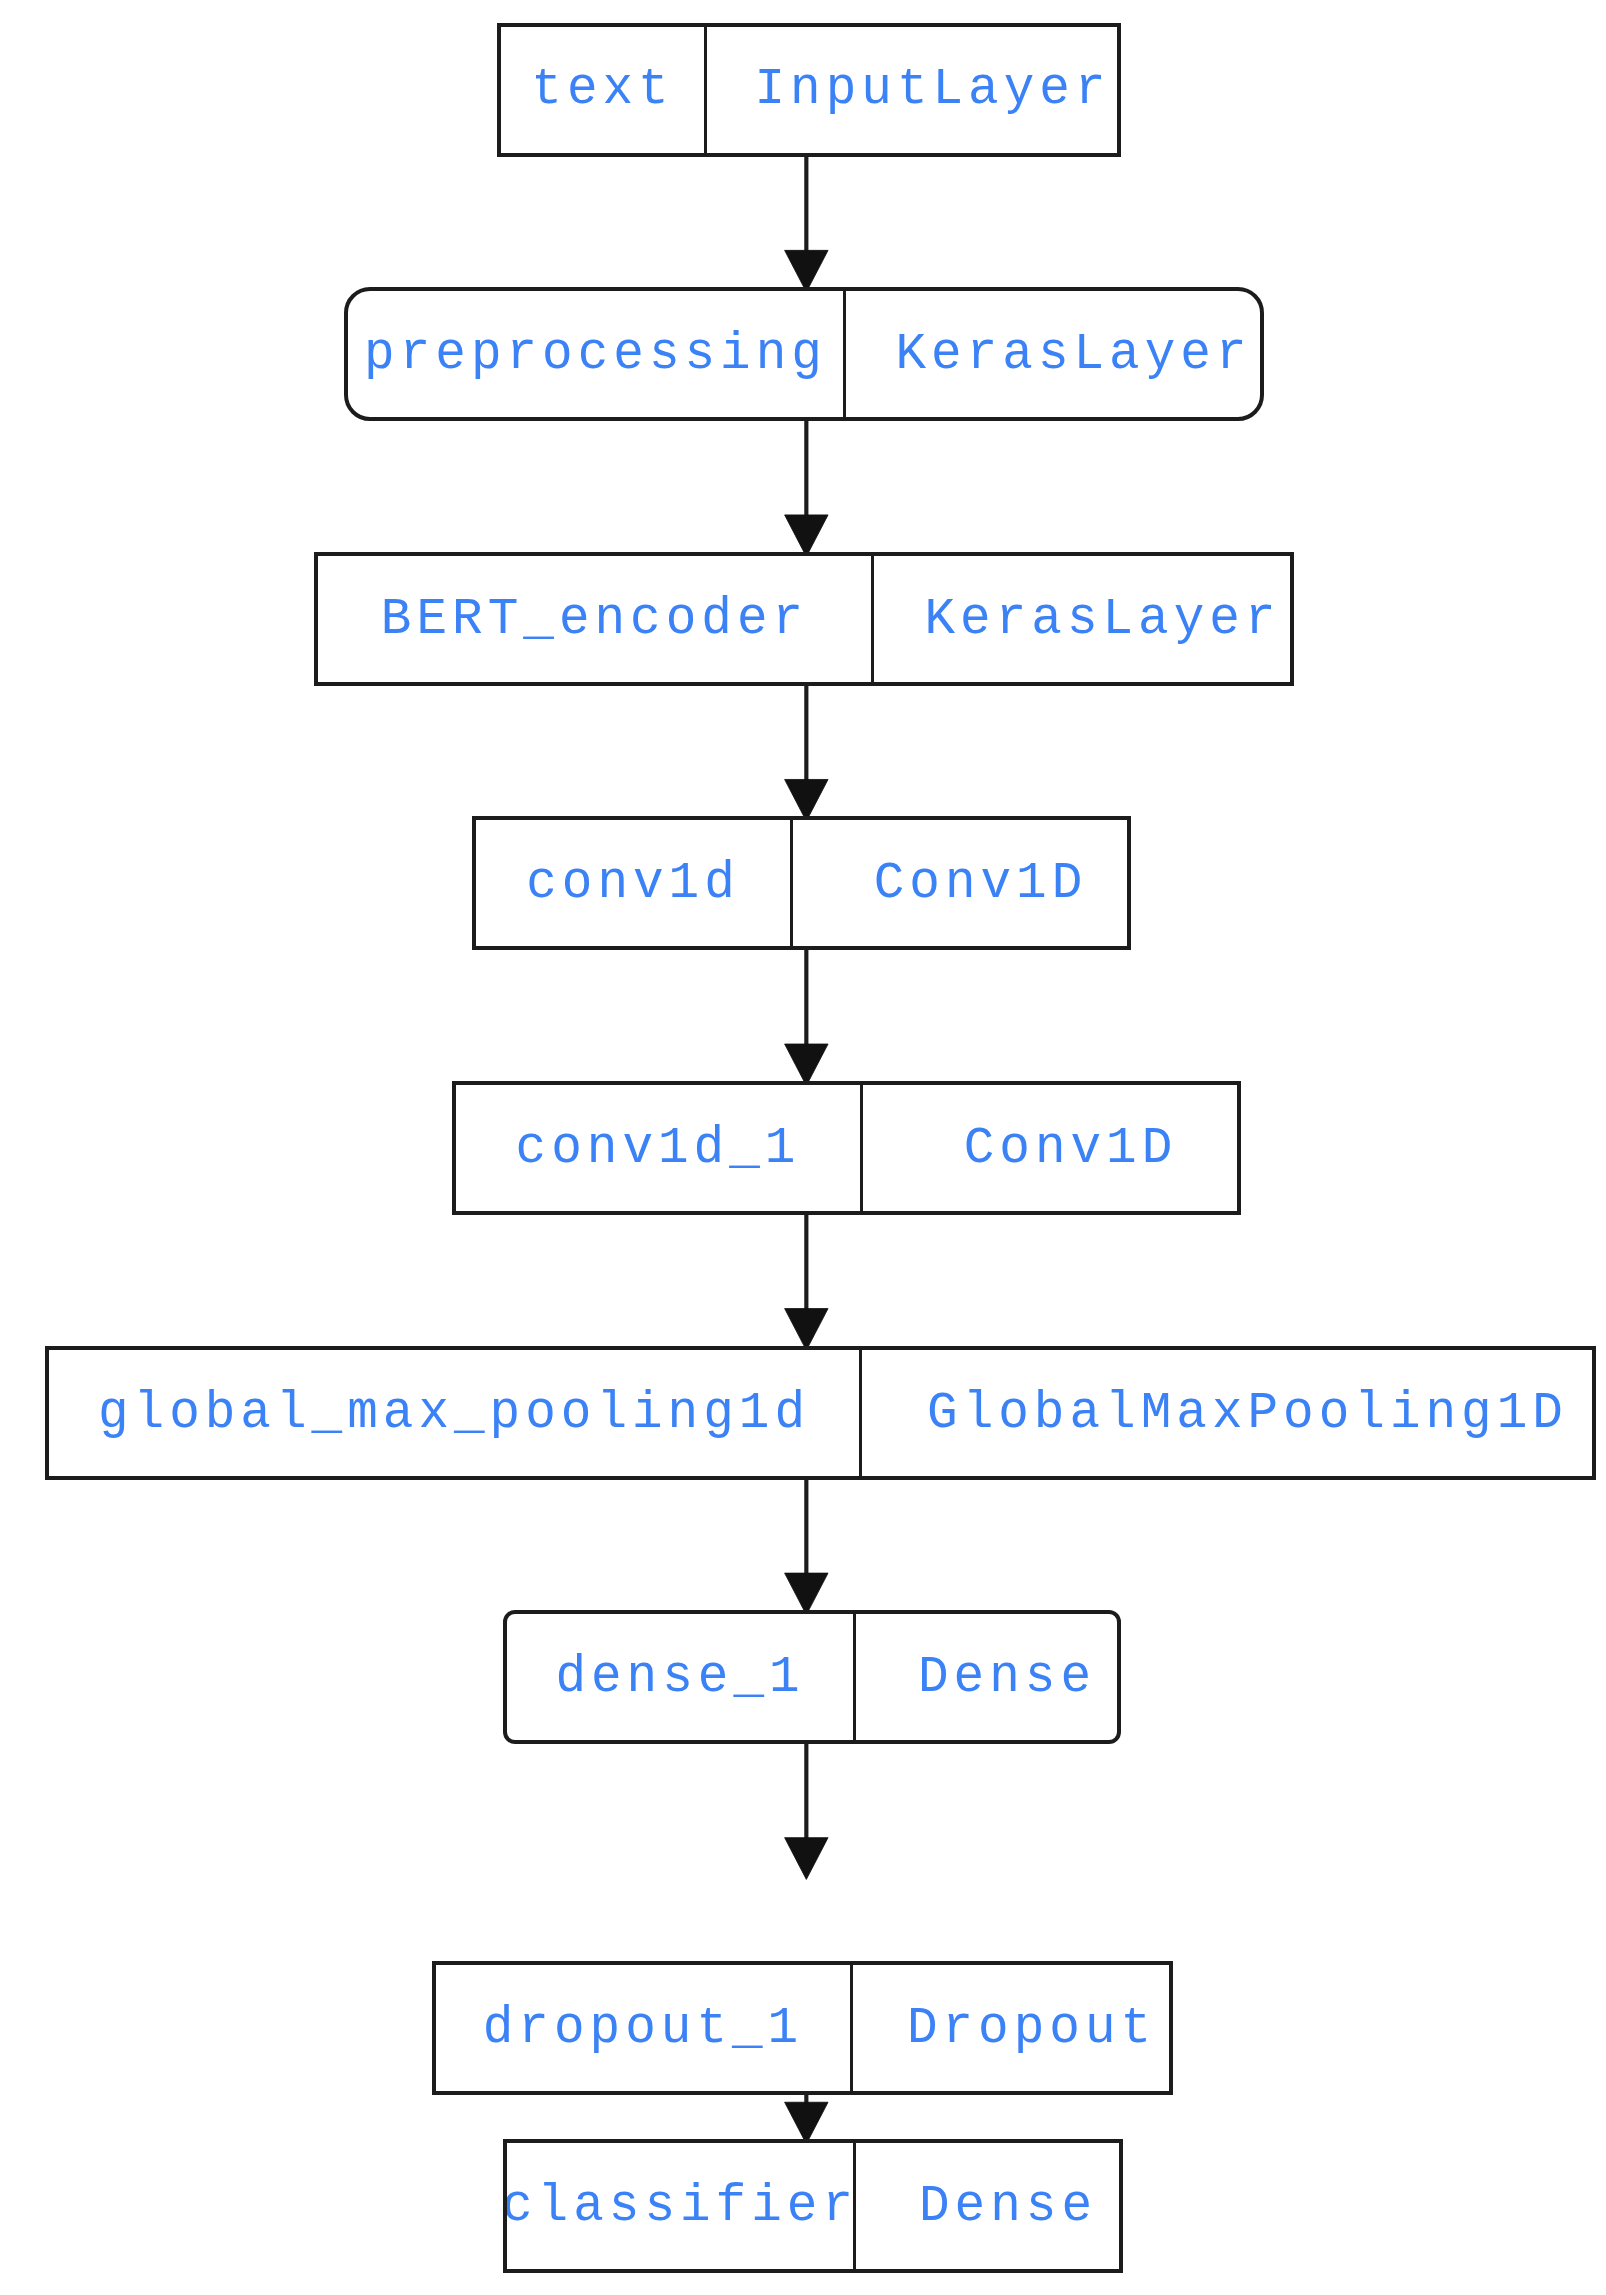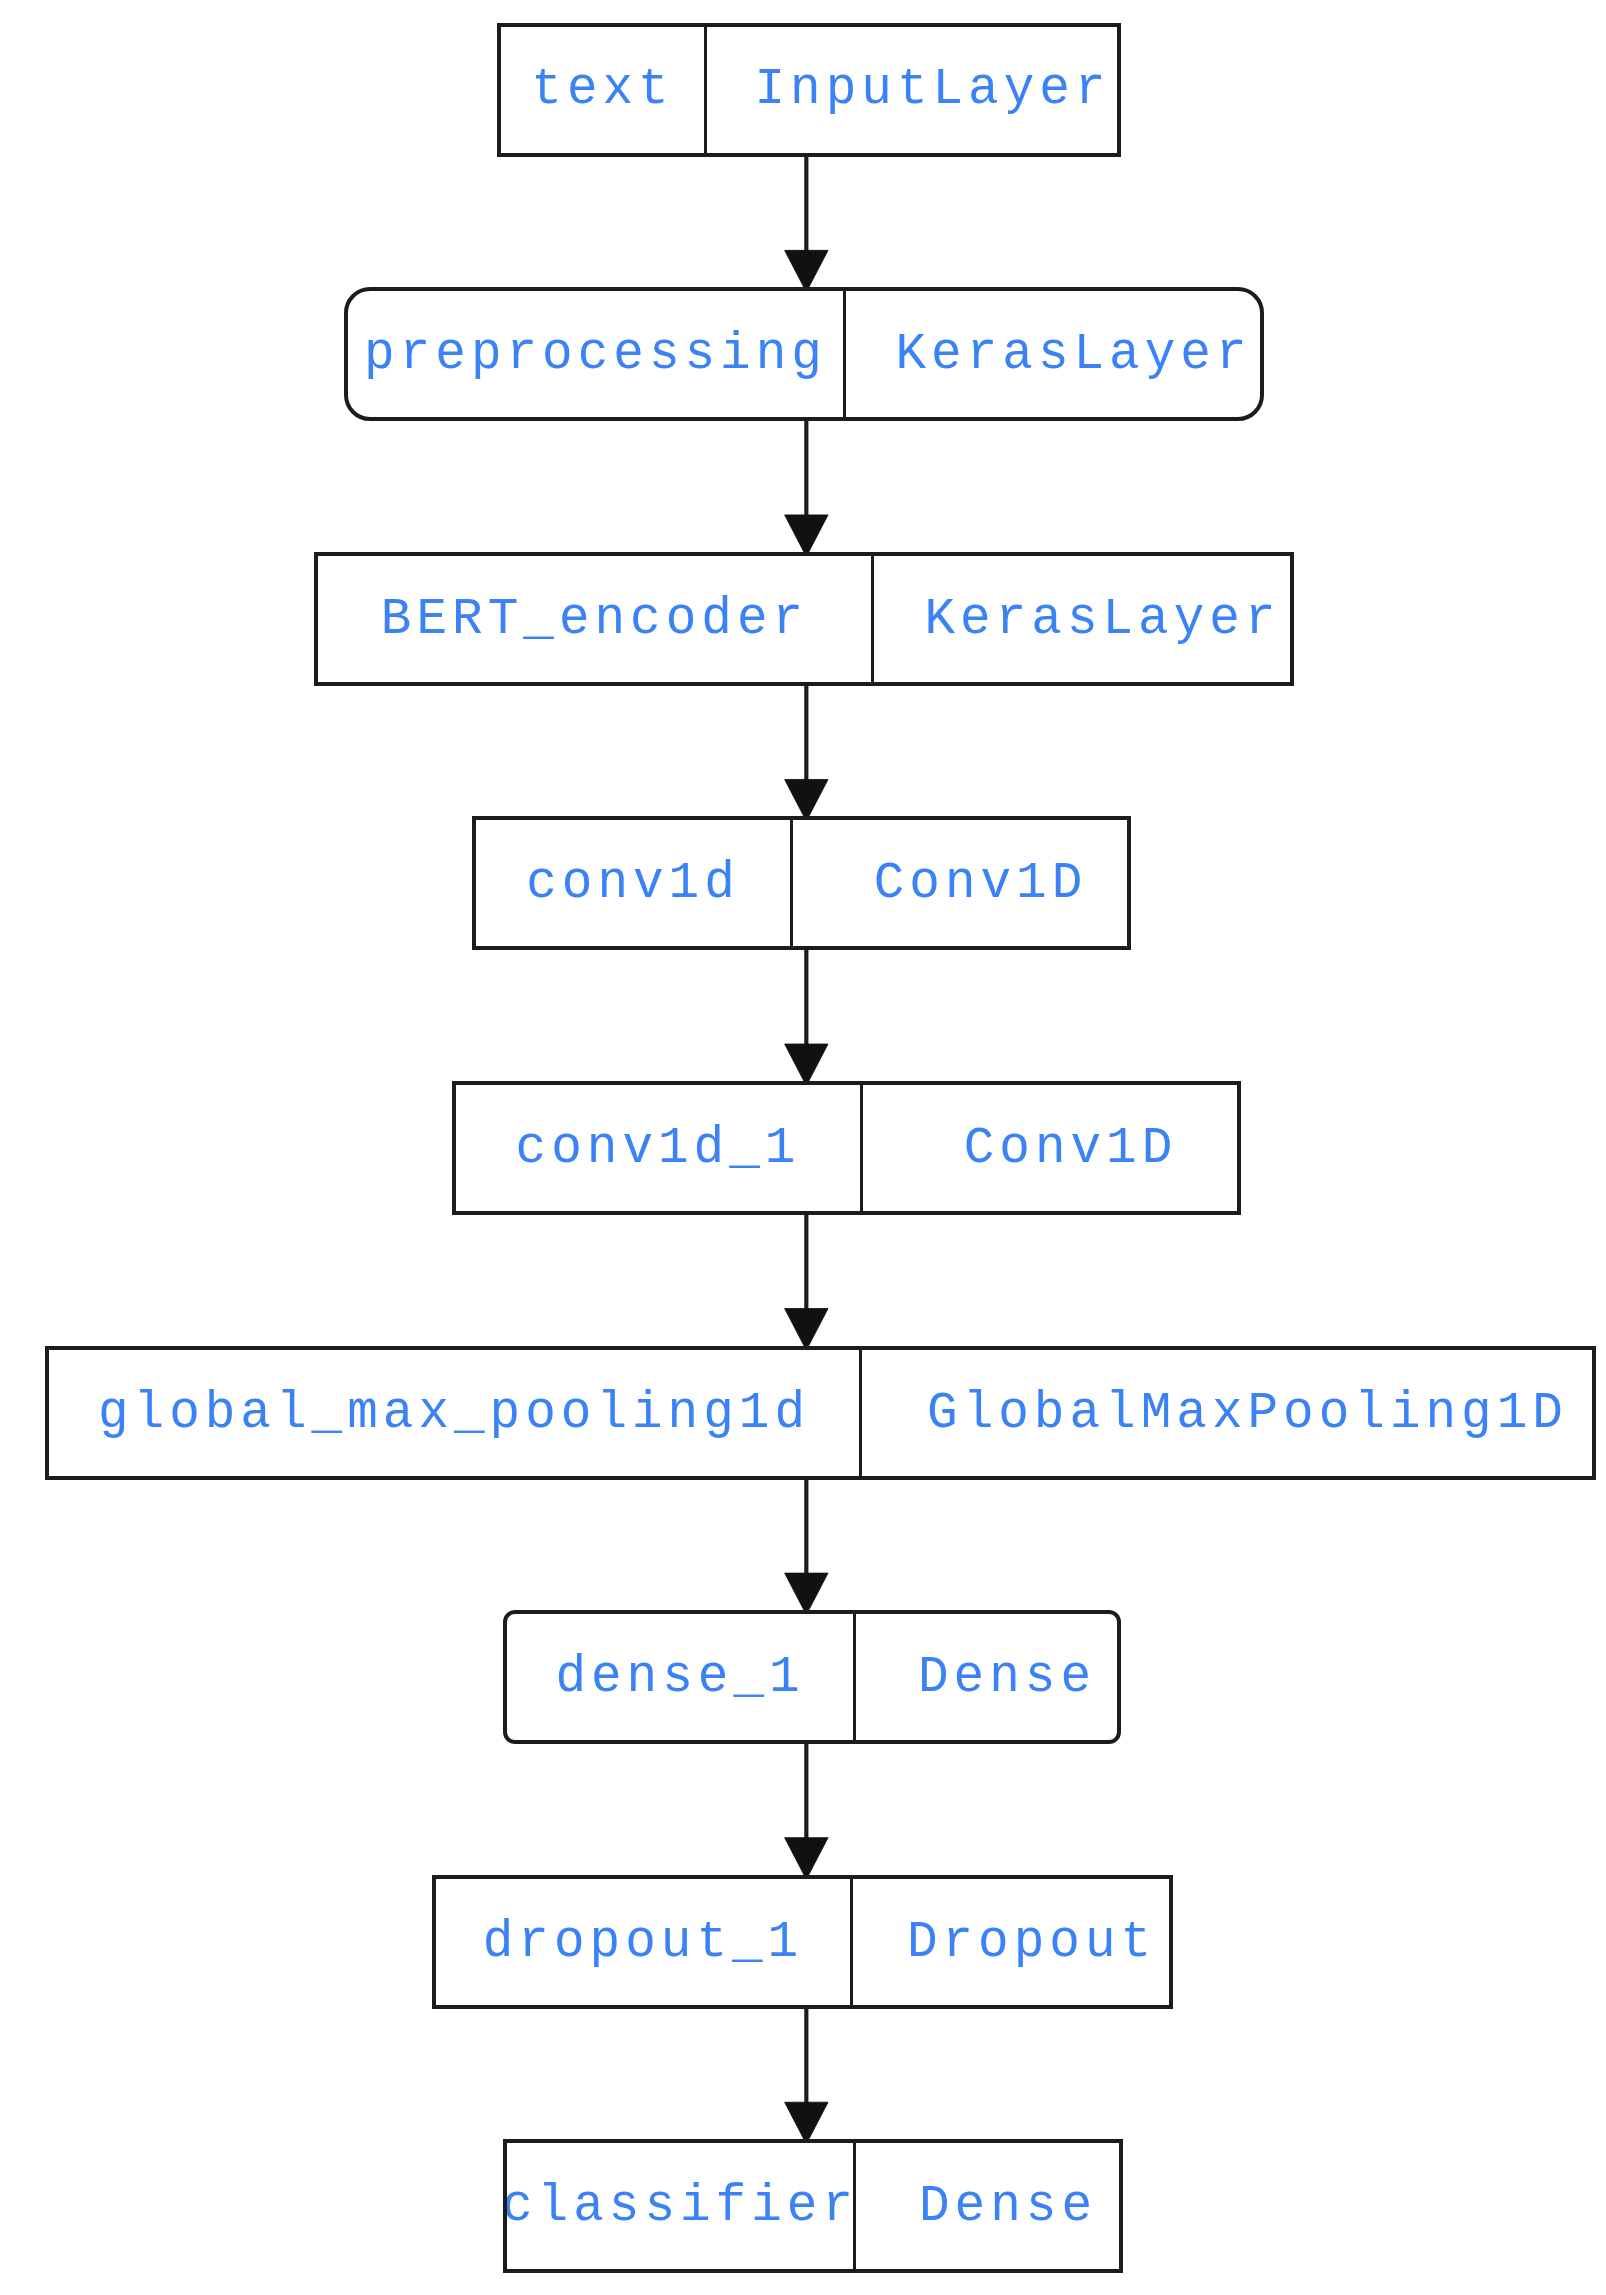--- a/index.html
+++ b/index.html
@@ -37,21 +37,21 @@
   .cell.type { flex: 1 1 auto; border-left: 3.3px solid #1c1c1c; padding-left: 41px; }
 
   
   .n0 { top: 22.5px;   left: 497px; width: 624px;  }  .n0 .name { width: 203px; }
   .n1 { top: 287px;  left: 344px; width: 920px; border-radius: 26px; }  .n1 .name { width: 495px; }
   .n2 { top: 552px;  left: 314px; width: 980px; }  .n2 .name { width: 553px; }
   .n3 { top: 816px;  left: 472px; width: 659px;  }  .n3 .name { width: 314px; }
   .n4 { top: 1081px; left: 432px; width: 789px; margin-left: 20px;  }  .n4 .name { width: 404px; }
   .n5 { top: 1346px; left: 27px;  width: 1551px; margin-left: 18px; }  .n5 .name { width: 810px; }
   .n6 { top: 1610px; left: 503px; width: 618px; border-radius: 12px;  }  .n6 .name { width: 346px; }
-  .n7 { top: 1875px; left: 432px; width: 741px;  }  .n7 .name { width: 414px; }
+  .n7 { top: 1961px; left: 432px; width: 741px;  }  .n7 .name { width: 414px; }
   .n8 { top: 2139px; left: 503px; width: 620px;  }  .n8 .name { width: 346px; }
 
   .edges {
     position: absolute;
     top: 0; left: 0;
     width: 1606px;
     height: 2295px;
     pointer-events: none;
   }
   .edges line { stroke: #1c1c1c; stroke-width: 5; }

